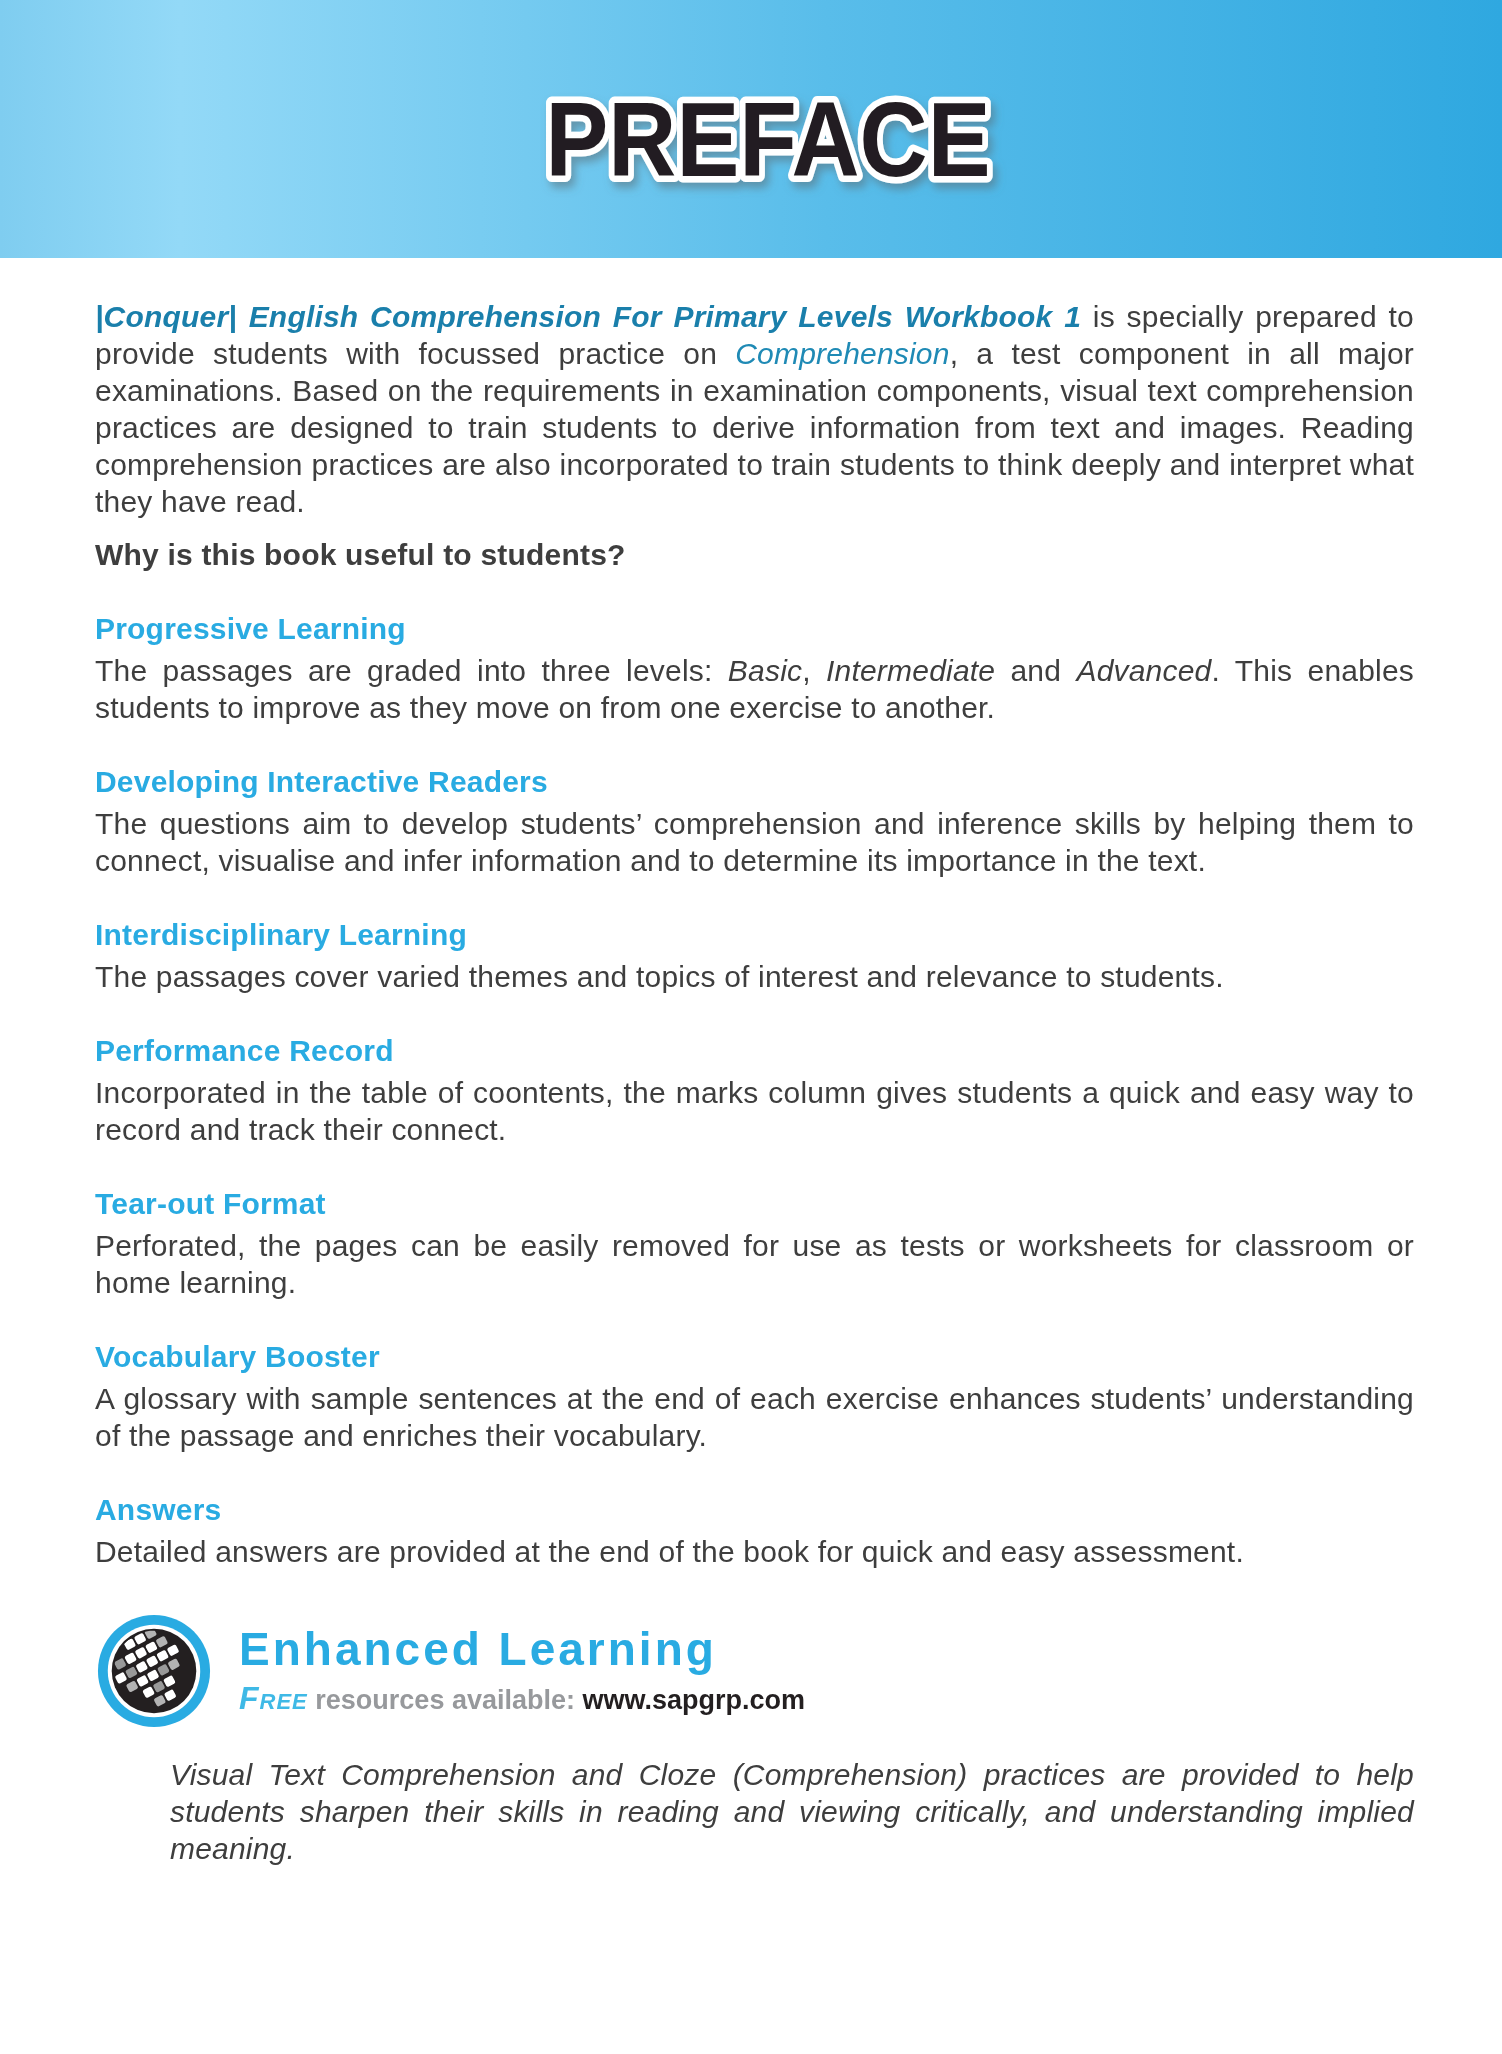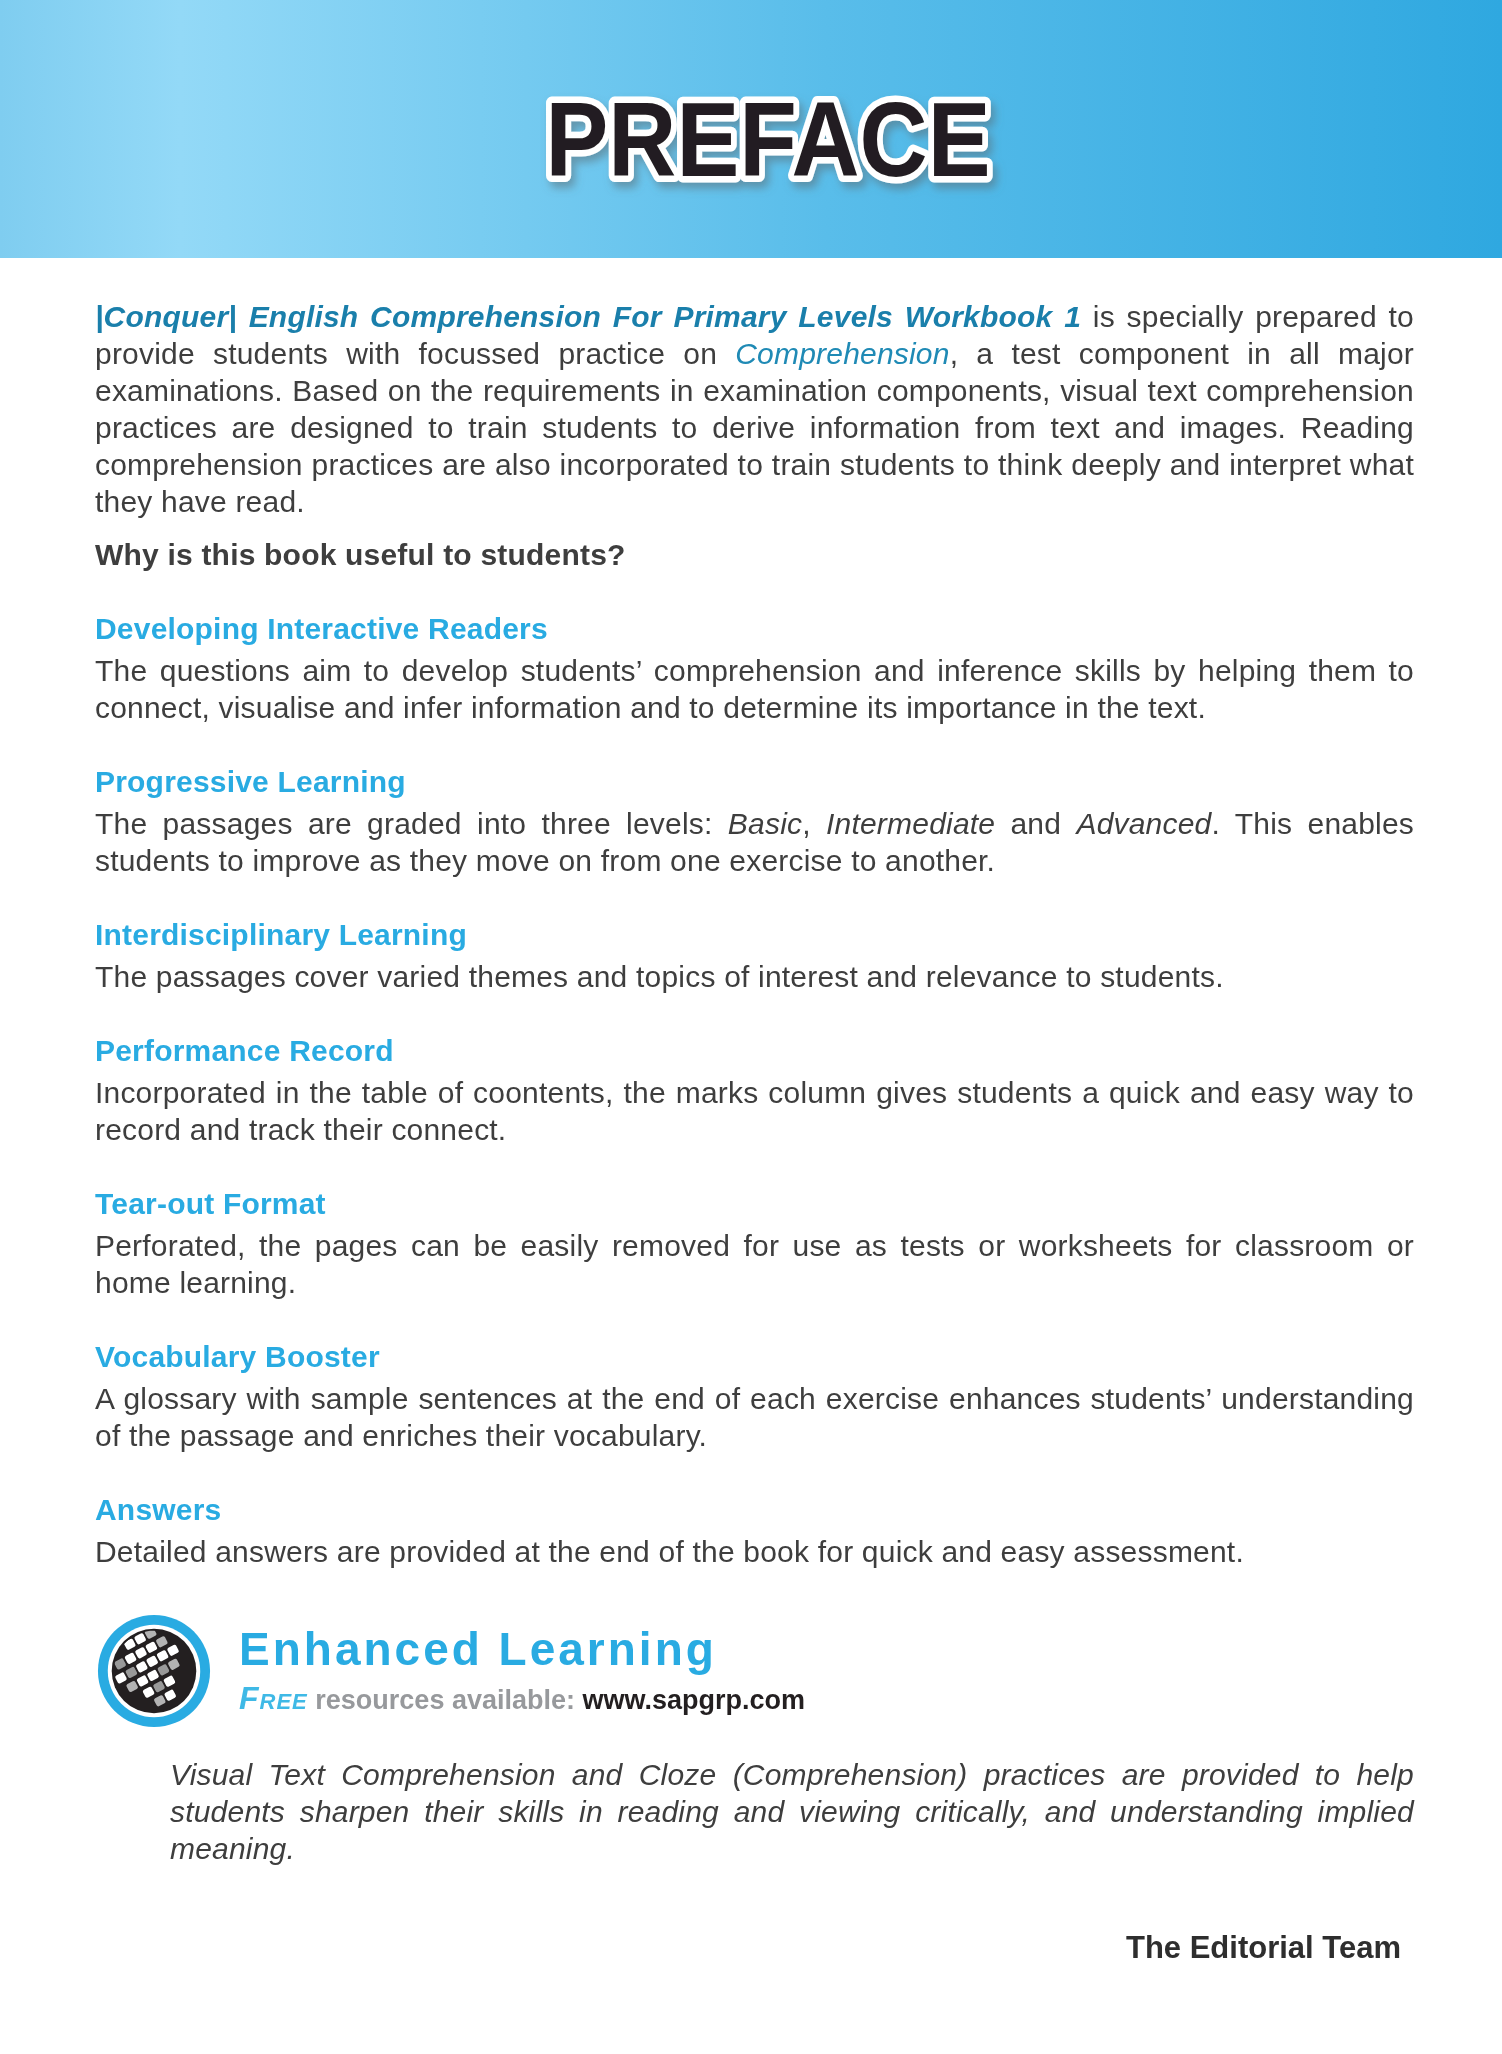--- a/index.html
+++ b/index.html
@@ -74,27 +74,27 @@
     </svg>
   </header>
 
   <main class="content">
 
     <p class="para"><span class="seg-title">|Conquer| English Comprehension For Primary Levels Workbook 1</span><span> is specially prepared to provide students with focussed practice on </span><span class="seg-comp">Comprehension</span><span>, a test component in all major examinations. Based on the requirements in examination components, visual text comprehension practices are designed to train students to derive information from text and images. Reading comprehension practices are also incorporated to train students to think deeply and interpret what they have read.</span></p>
 
     <p class="para question">Why is this book useful to students?</p>
 
     <section class="sec">
-      <h3 class="sec-h">Developing Interactive Readers</h3>
-      <p class="para"><span>The questions aim to develop students’ comprehension and inference skills by helping them to connect, visualise and infer information and to determine its importance in the text.</span></p>
+      <h3 class="sec-h">Progressive Learning</h3>
+      <p class="para"><span>The passages are graded into three levels: </span><span class="seg-i">Basic</span><span>, </span><span class="seg-i">Intermediate</span><span> and </span><span class="seg-i">Advanced</span><span>. This enables students to improve as they move on from one exercise to another.</span></p>
     </section>
 
     <section class="sec">
-      <h3 class="sec-h">Progressive Learning</h3>
-      <p class="para"><span>The passages are graded into three levels: </span><span class="seg-i">Basic</span><span>, </span><span class="seg-i">Intermediate</span><span> and </span><span class="seg-i">Advanced</span><span>. This enables students to improve as they move on from one exercise to another.</span></p>
+      <h3 class="sec-h">Developing Interactive Readers</h3>
+      <p class="para"><span>The questions aim to develop students’ comprehension and inference skills by helping them to connect, visualise and infer information and to determine its importance in the text.</span></p>
     </section>
 
     <section class="sec">
       <h3 class="sec-h">Interdisciplinary Learning</h3>
       <p class="para"><span>The passages cover varied themes and topics of interest and relevance to students.</span></p>
     </section>
 
     <section class="sec">
       <h3 class="sec-h">Performance Record</h3>
       <p class="para"><span>Incorporated in the table of coontents, the marks column gives students a quick and easy way to record and track their connect.</span></p>
@@ -159,17 +159,16 @@
         <div class="promo-tagline">
           <span class="free">Free</span>
           <span class="gray-label">resources available:</span>
           <span class="url">www.sapgrp.com</span>
         </div>
       </div>
     </div>
 
     <p class="para promo-desc">Visual Text Comprehension and Cloze (Comprehension) practices are provided to help students sharpen their skills in reading and viewing critically, and understanding implied meaning.</p>
 
-    <p class="signature">The Editorial Team</p>
 
   </main>
 
 </div>
 
 </body></html>

